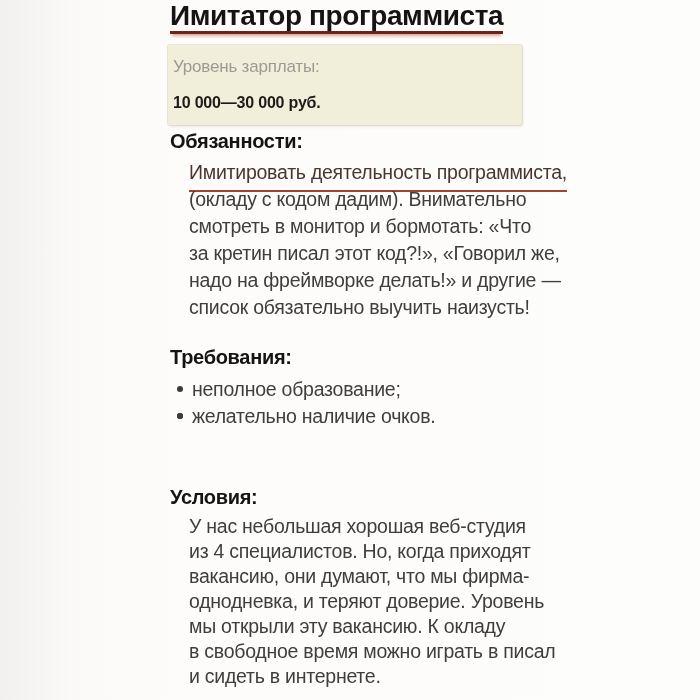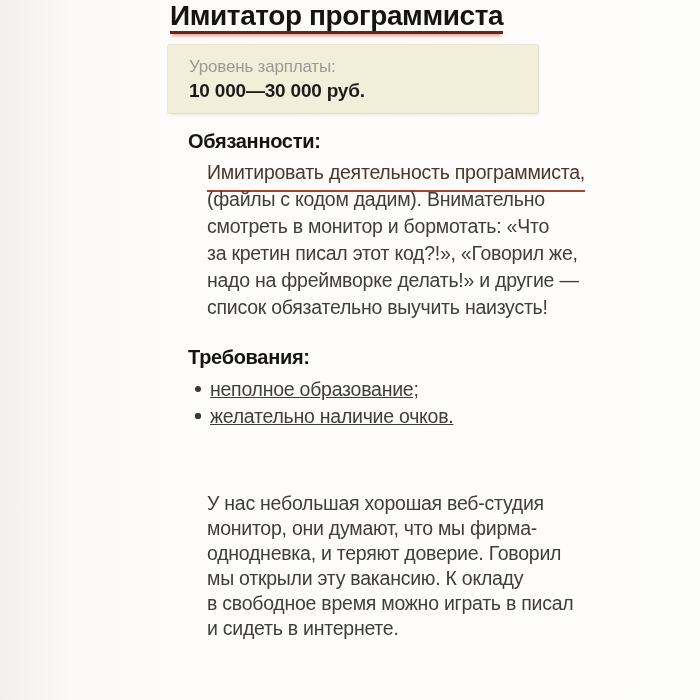--- a/index.html
+++ b/index.html
@@ -37,41 +37,41 @@
 
   
   .salary-box {
     position: absolute;
     left: 168px;
     top: 45px;
     width: 336px;
     background: #f1eeda;
     border-radius: 2px;
     box-shadow: 0 0 0 1px rgba(210, 205, 175, 0.45), 1px 2px 3px rgba(180, 175, 150, 0.25);
-    padding: 12px 13px 11px 21px;
+    padding: 12px 13px 11px 5px;
   }
   .salary-label {
     font-size: 17px;
     line-height: 20px;
     color: #9c9a94;
     letter-spacing: -0.2px;
   }
   .salary-value {
-    margin-top: 3px;
-    font-size: 19px;
+    margin-top: 15px;
+    font-size: 16px;
     line-height: 22px;
     font-weight: bold;
     color: #1d1b19;
     letter-spacing: -0.2px;
   }
 
   
   .section {
     position: absolute;
-    left: 188px;
+    left: 170px;
     width: 400px;
   }
   .section-duties       { top: 130px; }
   .section-requirements { top: 346px; }
   .section-conditions   { top: 486px; }
 
   .section-heading {
     margin: 0;
     font-size: 20px;
     line-height: 23px;
@@ -103,21 +103,20 @@
 
   
   .req-list {
     list-style: none;
     margin: 7px 0 4px 0;
     padding: 0;
     font-size: 19.5px;
     line-height: 27px;
     letter-spacing: -0.25px;
     color: #403e3c;
-    text-decoration: underline;
   }
   .req-item {
     position: relative;
     padding-left: 22px;
   }
   .bullet-dot {
     position: absolute;
     left: 7px;
     top: 10px;
     width: 6px;
@@ -137,21 +136,21 @@
 
   <div class="salary-box">
     <div class="salary-label">Уровень зарплаты:</div>
     <div class="salary-value">10 000—30 000 руб.</div>
   </div>
 
   <div class="section section-duties">
     <h2 class="section-heading">Обязанности:</h2>
     <div class="section-body">
       <div class="text-line"><span class="redline">Имитировать деятельность программиста,</span></div>
-      <div class="text-line">(файлы с кодом дадим). Внимательно</div>
+      <div class="text-line">(окладу с кодом дадим). Внимательно</div>
       <div class="text-line">смотреть в монитор и бормотать: «Что</div>
       <div class="text-line">за кретин писал этот код?!», «Говорил же,</div>
       <div class="text-line">надо на фреймворке делать!» и другие —</div>
       <div class="text-line">список обязательно выучить наизусть!</div>
     </div>
   </div>
 
   <div class="section section-requirements">
     <h2 class="section-heading">Требования:</h2>
     <ul class="req-list">
@@ -163,23 +162,25 @@
         <span class="bullet-dot"></span>
       </li>
       <li class="req-item">
         <span class="bullet-dot"></span>
         <div class="text-line">желательно наличие очков.</div>
       </li>
     </ul>
   </div>
 
   <div class="section section-conditions">
+    <h2 class="section-heading">Условия:</h2>
     <div class="section-body">
       <div class="text-line">У нас небольшая хорошая веб-студия</div>
-      <div class="text-line">монитор, они думают, что мы фирма-</div>
-      <div class="text-line">однодневка, и теряют доверие. Говорил</div>
+      <div class="text-line">из 4 специалистов. Но, когда приходят</div>
+      <div class="text-line">вакансию, они думают, что мы фирма-</div>
+      <div class="text-line">однодневка, и теряют доверие. Уровень</div>
       <div class="text-line">мы открыли эту вакансию. К окладу</div>
       <div class="text-line">в свободное время можно играть в писал</div>
       <div class="text-line">и сидеть в интернете.</div>
     </div>
   </div>
 
 </div>
 
 </body></html>

